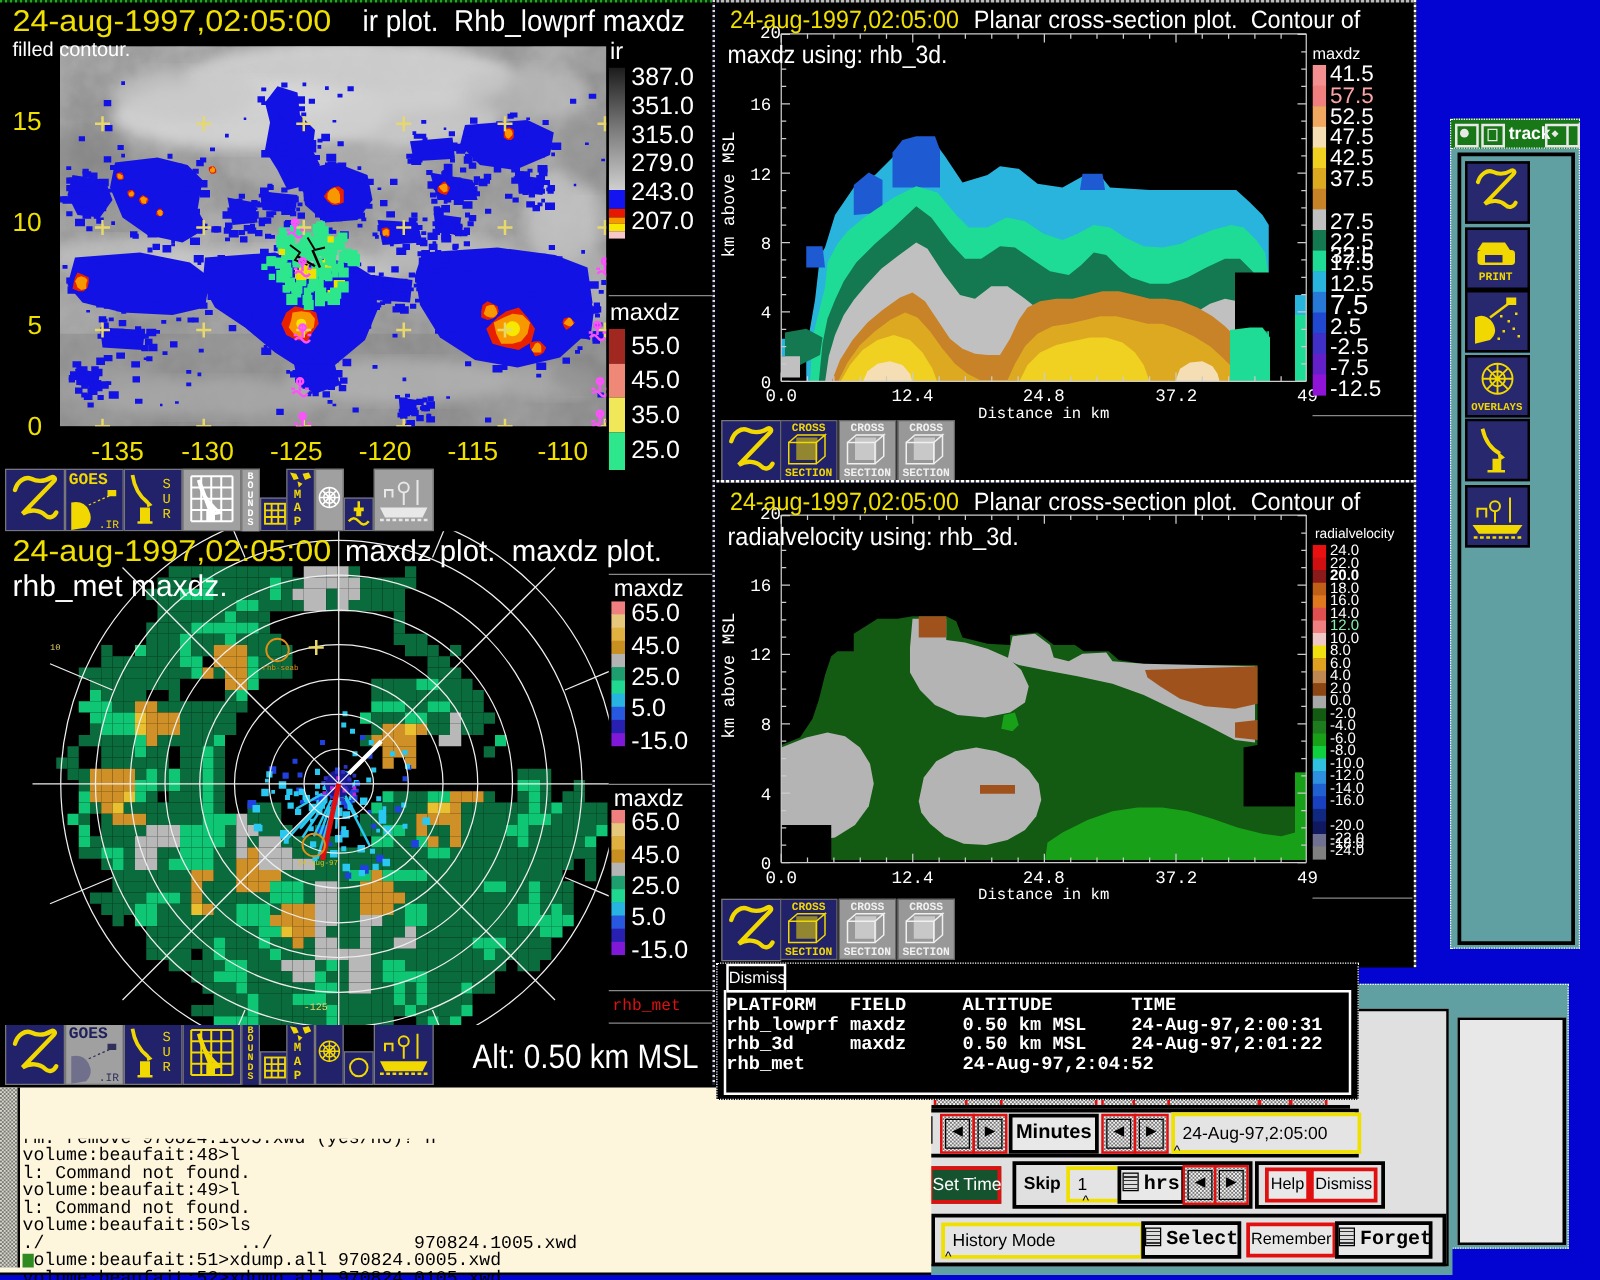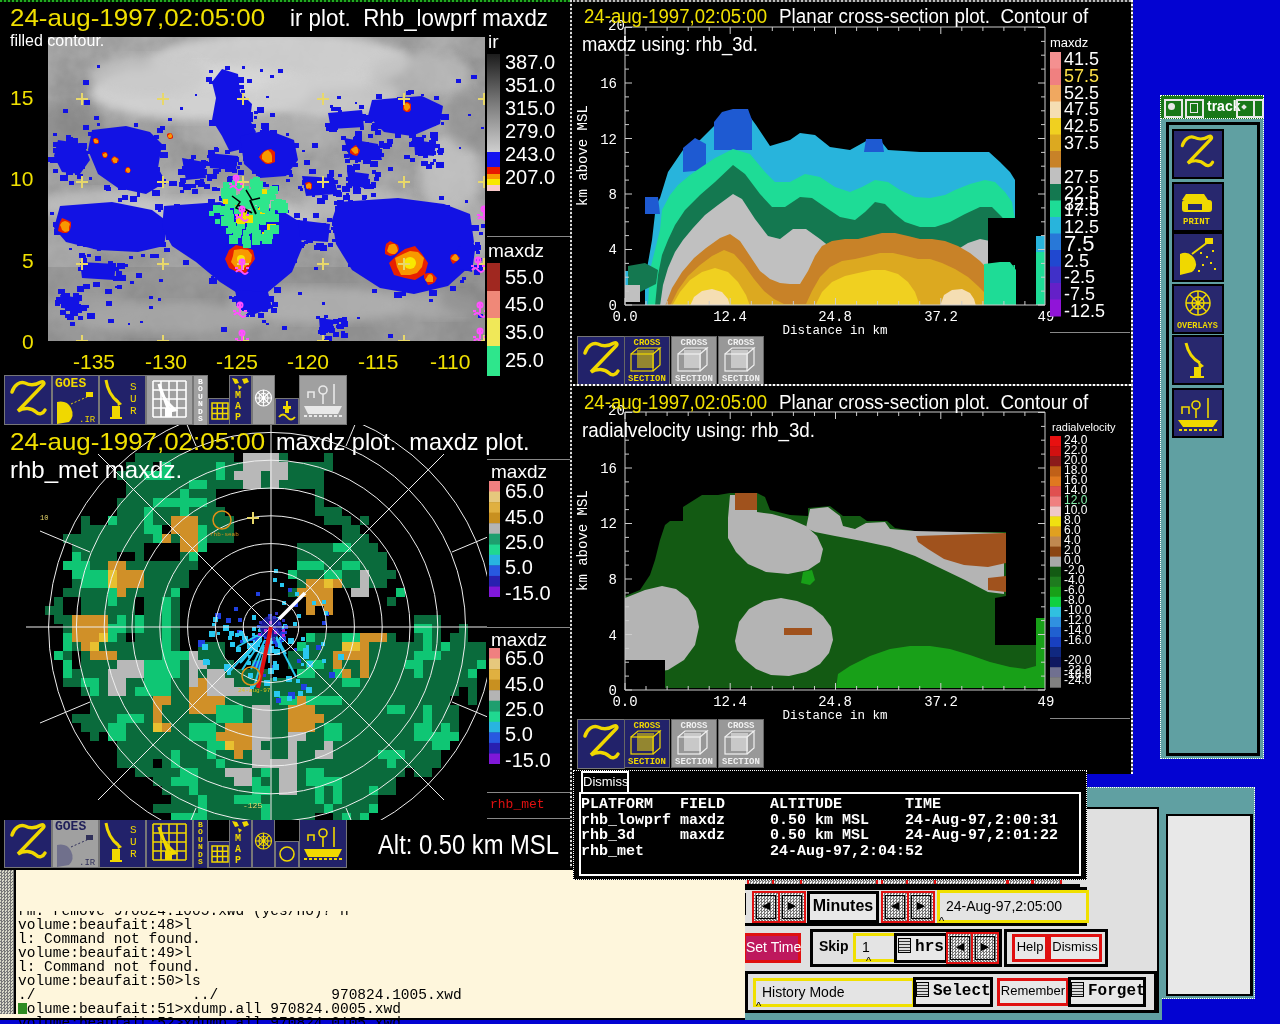--- a/index.html
+++ b/index.html
@@ -2704,21 +2704,21 @@
     <rect x="0" y="148.5" width="11" height="17" fill="#1EDC96"></rect>
     <rect x="0" y="165.0" width="11" height="17" fill="#28B4DC"></rect>
     <rect x="0" y="181.5" width="11" height="17" fill="#2878D8"></rect>
     <rect x="0" y="198.0" width="11" height="17" fill="#2048D0"></rect>
     <rect x="0" y="214.5" width="11" height="17" fill="#4030C8"></rect>
     <rect x="0" y="231.0" width="11" height="17" fill="#6420C8"></rect>
     <rect x="0" y="247.5" width="11" height="17" fill="#9014D8"></rect>
   </svg>
 <div class="abs" style="left:1050px;top:35px;font-size:13px;color:#fff;font-weight:normal;font-family:'Liberation Sans',sans-serif;white-space:pre;">maxdz</div>
 <div class="abs" style="left:1064px;top:51.0px;font-size:18px;color:#fff;font-weight:normal;font-family:'Liberation Sans',sans-serif;white-space:pre;line-height:16px;">41.5</div>
-<div class="abs" style="left:1064px;top:67.8px;font-size:18px;color:#fde047;font-weight:normal;font-family:'Liberation Sans',sans-serif;white-space:pre;line-height:16px;">57.5</div>
+<div class="abs" style="left:1064px;top:67.8px;font-size:18px;color:#fca5a5;font-weight:normal;font-family:'Liberation Sans',sans-serif;white-space:pre;line-height:16px;">57.5</div>
 <div class="abs" style="left:1064px;top:84.6px;font-size:18px;color:#fff;font-weight:normal;font-family:'Liberation Sans',sans-serif;white-space:pre;line-height:16px;">52.5</div>
 <div class="abs" style="left:1064px;top:101.4px;font-size:18px;color:#fff;font-weight:normal;font-family:'Liberation Sans',sans-serif;white-space:pre;line-height:16px;">47.5</div>
 <div class="abs" style="left:1064px;top:118.2px;font-size:18px;color:#fff;font-weight:normal;font-family:'Liberation Sans',sans-serif;white-space:pre;line-height:16px;">42.5</div>
 <div class="abs" style="left:1064px;top:135.0px;font-size:18px;color:#fff;font-weight:normal;font-family:'Liberation Sans',sans-serif;white-space:pre;line-height:16px;">37.5</div>
 <div class="abs" style="left:1064px;top:151.8px;font-size:18px;color:#fff;font-weight:normal;font-family:'Liberation Sans',sans-serif;white-space:pre;line-height:16px;margin-top:44px;">32.5</div>
 <div class="abs" style="left:1064px;top:168.60000000000002px;font-size:18px;color:#fff;font-weight:normal;font-family:'Liberation Sans',sans-serif;white-space:pre;line-height:16px;">27.5</div>
 <div class="abs" style="left:1064px;top:185.4px;font-size:18px;color:#fff;font-weight:normal;font-family:'Liberation Sans',sans-serif;white-space:pre;line-height:16px;text-align:right;">22.5</div>
 <div class="abs" style="left:1064px;top:202.20000000000002px;font-size:18px;color:#fff;font-weight:normal;font-family:'Liberation Sans',sans-serif;white-space:pre;line-height:16px;">17.5</div>
 <div class="abs" style="left:1064px;top:219.0px;font-size:18px;color:#fff;font-weight:normal;font-family:'Liberation Sans',sans-serif;white-space:pre;line-height:16px;">12.5</div>
 <div class="abs" style="left:1064px;top:235.8px;font-size:22px;color:#fff;font-weight:normal;font-family:'Liberation Sans',sans-serif;white-space:pre;line-height:16px;">7.5</div>
@@ -2750,21 +2750,21 @@
     <rect x="0" y="191.0" width="11" height="10.5" fill="#2060D0"></rect>
     <rect x="0" y="201.0" width="11" height="10.5" fill="#1840C0"></rect>
     <rect x="0" y="211.1" width="11" height="10.5" fill="#102880"></rect>
     <rect x="0" y="221.1" width="11" height="10.5" fill="#101860"></rect>
     <rect x="0" y="231.2" width="11" height="10.5" fill="#707090"></rect>
     <rect x="0" y="241.2" width="11" height="10.5" fill="#808080"></rect>
   </svg>
 <div class="abs" style="left:1052px;top:421px;font-size:11px;color:#fff;font-weight:normal;font-family:'Liberation Sans',sans-serif;white-space:pre;">radialvelocity</div>
 <div class="abs" style="left:1064px;top:436.0px;font-size:12px;color:#fff;font-weight:normal;font-family:'Liberation Sans',sans-serif;white-space:pre;line-height:9px;">24.0</div>
 <div class="abs" style="left:1064px;top:446.0px;font-size:12px;color:#fff;font-weight:normal;font-family:'Liberation Sans',sans-serif;white-space:pre;line-height:9px;">22.0</div>
-<div class="abs" style="left:1064px;top:456.0px;font-size:12px;color:#fff;font-weight:normal;font-family:'Liberation Sans',sans-serif;white-space:pre;line-height:9px;">20.0</div>
+<div class="abs" style="left:1064px;top:456.0px;font-size:12px;color:#fff;font-weight:bold;font-family:'Liberation Sans',sans-serif;white-space:pre;line-height:9px;">20.0</div>
 <div class="abs" style="left:1064px;top:466.0px;font-size:12px;color:#fff;font-weight:normal;font-family:'Liberation Sans',sans-serif;white-space:pre;line-height:9px;">18.0</div>
 <div class="abs" style="left:1064px;top:476.0px;font-size:12px;color:#fff;font-weight:normal;font-family:'Liberation Sans',sans-serif;white-space:pre;line-height:9px;">16.0</div>
 <div class="abs" style="left:1064px;top:486.0px;font-size:12px;color:#fff;font-weight:normal;font-family:'Liberation Sans',sans-serif;white-space:pre;line-height:9px;">14.0</div>
 <div class="abs" style="left:1064px;top:496.0px;font-size:12px;color:#86efac;font-weight:normal;font-family:'Liberation Sans',sans-serif;white-space:pre;line-height:9px;">12.0</div>
 <div class="abs" style="left:1064px;top:506.0px;font-size:12px;color:#fff;font-weight:normal;font-family:'Liberation Sans',sans-serif;white-space:pre;line-height:9px;">10.0</div>
 <div class="abs" style="left:1064px;top:516.0px;font-size:12px;color:#fff;font-weight:normal;font-family:'Liberation Sans',sans-serif;white-space:pre;line-height:9px;">8.0</div>
 <div class="abs" style="left:1064px;top:526.0px;font-size:12px;color:#fff;font-weight:normal;font-family:'Liberation Sans',sans-serif;white-space:pre;line-height:9px;">6.0</div>
 <div class="abs" style="left:1064px;top:536.0px;font-size:12px;color:#fff;font-weight:normal;font-family:'Liberation Sans',sans-serif;white-space:pre;line-height:9px;">4.0</div>
 <div class="abs" style="left:1064px;top:546.0px;font-size:12px;color:#fff;font-weight:normal;font-family:'Liberation Sans',sans-serif;white-space:pre;line-height:9px;">2.0</div>
 <div class="abs" style="left:1064px;top:556.0px;font-size:12px;color:#fff;font-weight:normal;font-family:'Liberation Sans',sans-serif;white-space:pre;line-height:9px;">0.0</div>
@@ -2904,21 +2904,21 @@
   </div>
 <div class="abs" style="left:807px;top:891px;width:66px;height:26px;background:#E8E8E8;border:3px solid #000;color:#000;font-size:16px;font-weight:bold;font-family:'Liberation Sans',sans-serif;text-align:center;line-height:24px;white-space:nowrap;">Minutes</div>
 <div class="abs" style="left:881px;top:891px;width:24px;height:28px;background:repeating-conic-gradient(#777 0% 25%, #f2f2f2 0% 50%) 0 0/3px 3px;border:2px solid #E01010;">
     <div style="position:absolute;left:2px;top:2px;right:2px;bottom:2px;border:1.5px solid #000;background:repeating-conic-gradient(#777 0% 25%, #f2f2f2 0% 50%) 0 0/3px 3px;color:#000;text-align:center;font-size:11px;line-height:18px;">◀</div>
   </div>
 <div class="abs" style="left:907px;top:891px;width:24px;height:28px;background:repeating-conic-gradient(#777 0% 25%, #f2f2f2 0% 50%) 0 0/3px 3px;border:2px solid #E01010;">
     <div style="position:absolute;left:2px;top:2px;right:2px;bottom:2px;border:1.5px solid #000;background:repeating-conic-gradient(#777 0% 25%, #f2f2f2 0% 50%) 0 0/3px 3px;color:#000;text-align:center;font-size:11px;line-height:18px;">▶</div>
   </div>
 <div class="abs" style="left:937px;top:890px;width:140px;height:27px;background:#E4E4E4;border:3px solid #F0E000;color:#000;font-size:14px;font-family:'Liberation Sans',sans-serif;line-height:27px;padding-left:6px;white-space:nowrap;">24-Aug-97,2:05:00</div>
 <div class="abs" style="left:939px;top:915px;font-size:11px;color:#000;font-weight:normal;font-family:'Liberation Sans',sans-serif;white-space:pre;">^</div>
-<div class="abs" style="left:743px;top:933px;width:52px;height:24px;background:#be185d;border:3px solid #E01010;color:#fff;font-size:14px;font-weight:normal;font-family:'Liberation Sans',sans-serif;text-align:center;line-height:22px;white-space:nowrap;">Set Time</div>
+<div class="abs" style="left:743px;top:933px;width:52px;height:24px;background:#14532d;border:3px solid #E01010;color:#fff;font-size:14px;font-weight:normal;font-family:'Liberation Sans',sans-serif;text-align:center;line-height:22px;white-space:nowrap;">Set Time</div>
 <div class="abs" style="left:810px;top:929px;width:186px;height:32px;border:3px solid #000;"></div>
 <div class="abs" style="left:819px;top:938px;font-size:14px;color:#000;font-weight:bold;font-family:'Liberation Sans',sans-serif;white-space:pre;">Skip</div>
 <div class="abs" style="left:853px;top:933px;width:34px;height:23px;background:#E4E4E4;border:3px solid #F0E000;color:#000;font-size:14px;font-family:'Liberation Sans',sans-serif;line-height:23px;padding-left:6px;white-space:nowrap;">1</div>
 <div class="abs" style="left:866px;top:955px;font-size:11px;color:#000;font-weight:normal;font-family:'Liberation Sans',sans-serif;white-space:pre;">^</div>
 <div class="abs" style="left:894px;top:933px;width:48px;height:24px;background:#E8E8E8;border:3px solid #000;color:#000;font-size:16px;font-weight:bold;font-family:'Liberation Mono',monospace;text-align:center;line-height:22px;white-space:nowrap;"><span style="display:inline-block;width:11px;height:13px;border:1.5px solid #000;background:repeating-linear-gradient(180deg,#ddd 0 2px,#333 2px 3px);margin-right:4px;vertical-align:-2px;"></span>hrs</div>
 <div class="abs" style="left:946px;top:932px;width:24px;height:28px;background:repeating-conic-gradient(#777 0% 25%, #f2f2f2 0% 50%) 0 0/3px 3px;border:2px solid #E01010;">
     <div style="position:absolute;left:2px;top:2px;right:2px;bottom:2px;border:1.5px solid #000;background:repeating-conic-gradient(#777 0% 25%, #f2f2f2 0% 50%) 0 0/3px 3px;color:#000;text-align:center;font-size:11px;line-height:18px;">◀</div>
   </div>
 <div class="abs" style="left:971px;top:932px;width:24px;height:28px;background:repeating-conic-gradient(#777 0% 25%, #f2f2f2 0% 50%) 0 0/3px 3px;border:2px solid #E01010;">
     <div style="position:absolute;left:2px;top:2px;right:2px;bottom:2px;border:1.5px solid #000;background:repeating-conic-gradient(#777 0% 25%, #f2f2f2 0% 50%) 0 0/3px 3px;color:#000;text-align:center;font-size:11px;line-height:18px;">▶</div>

